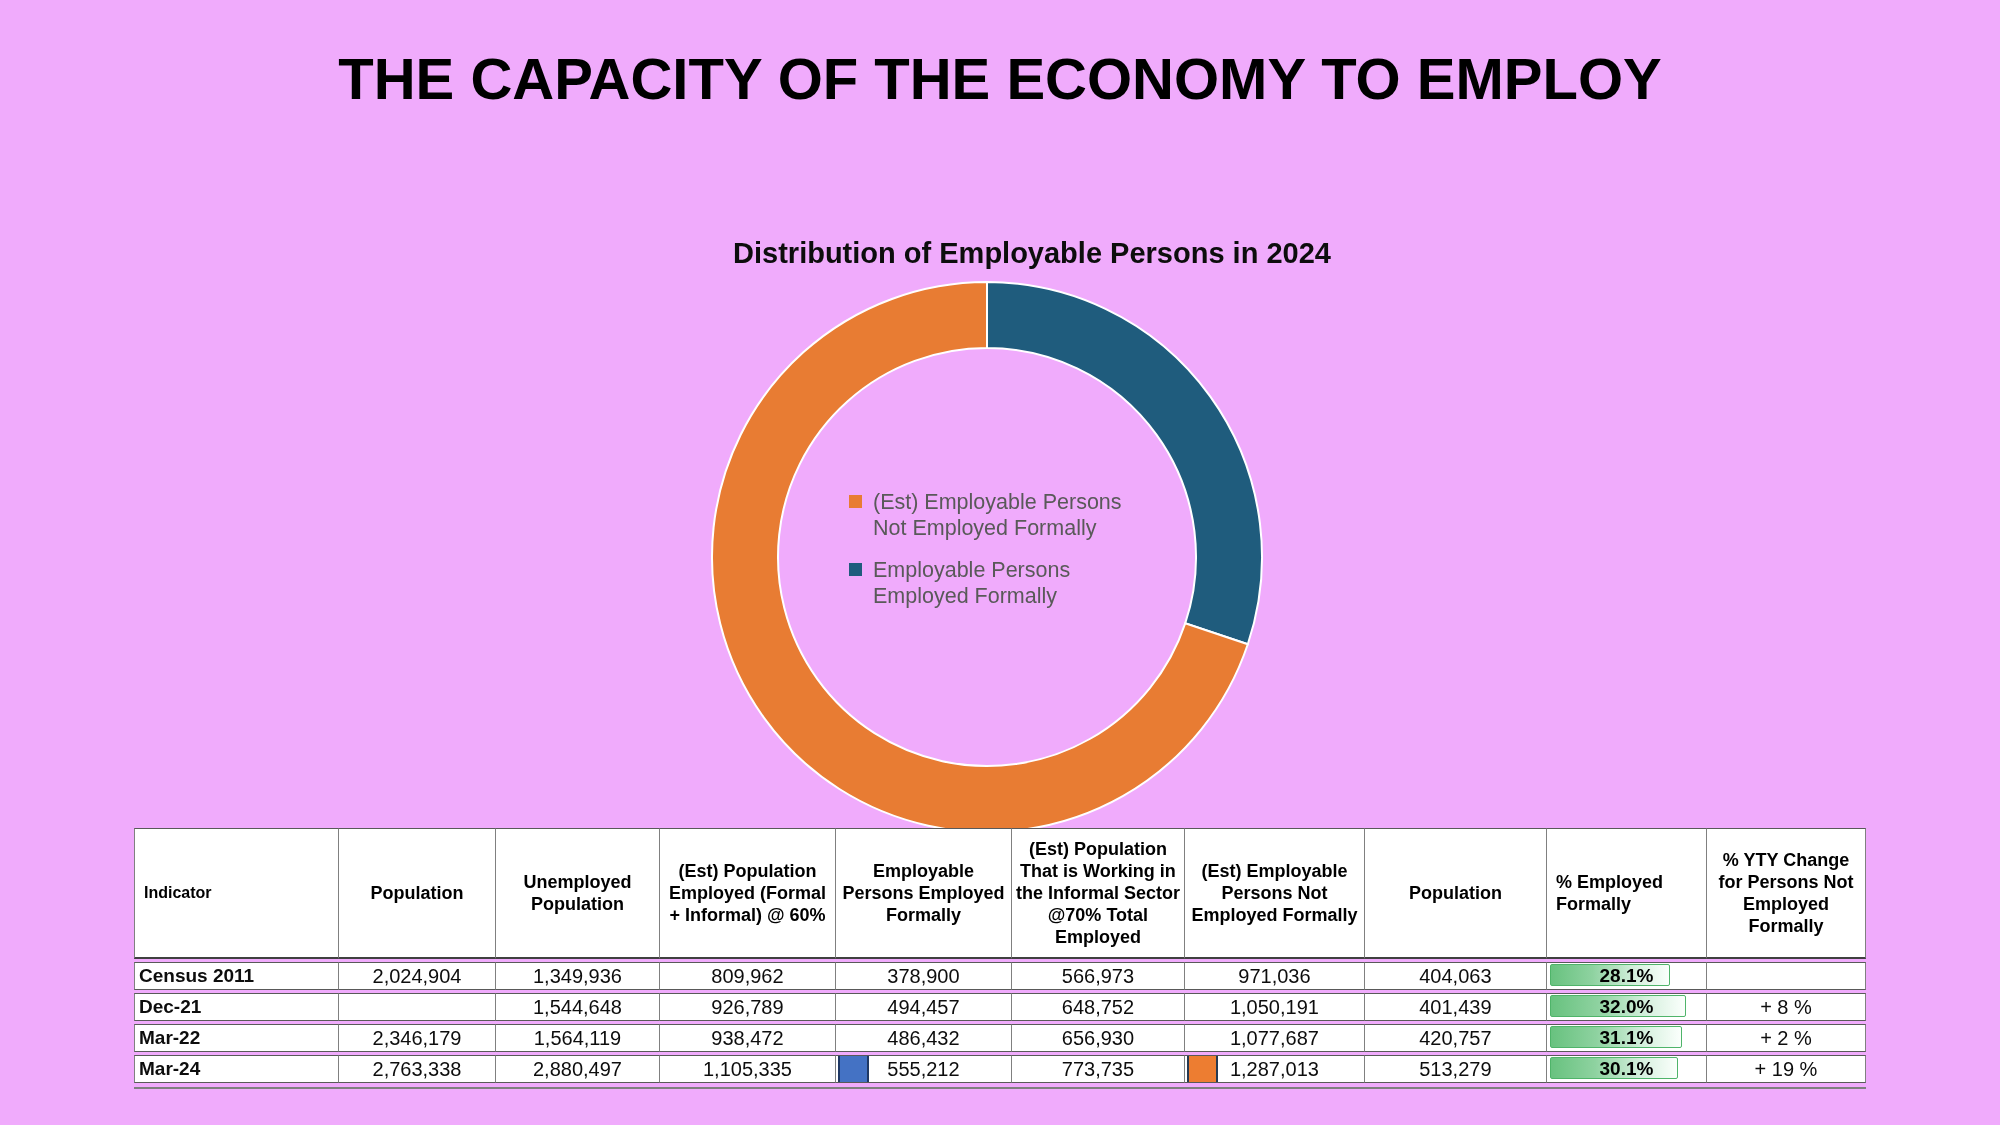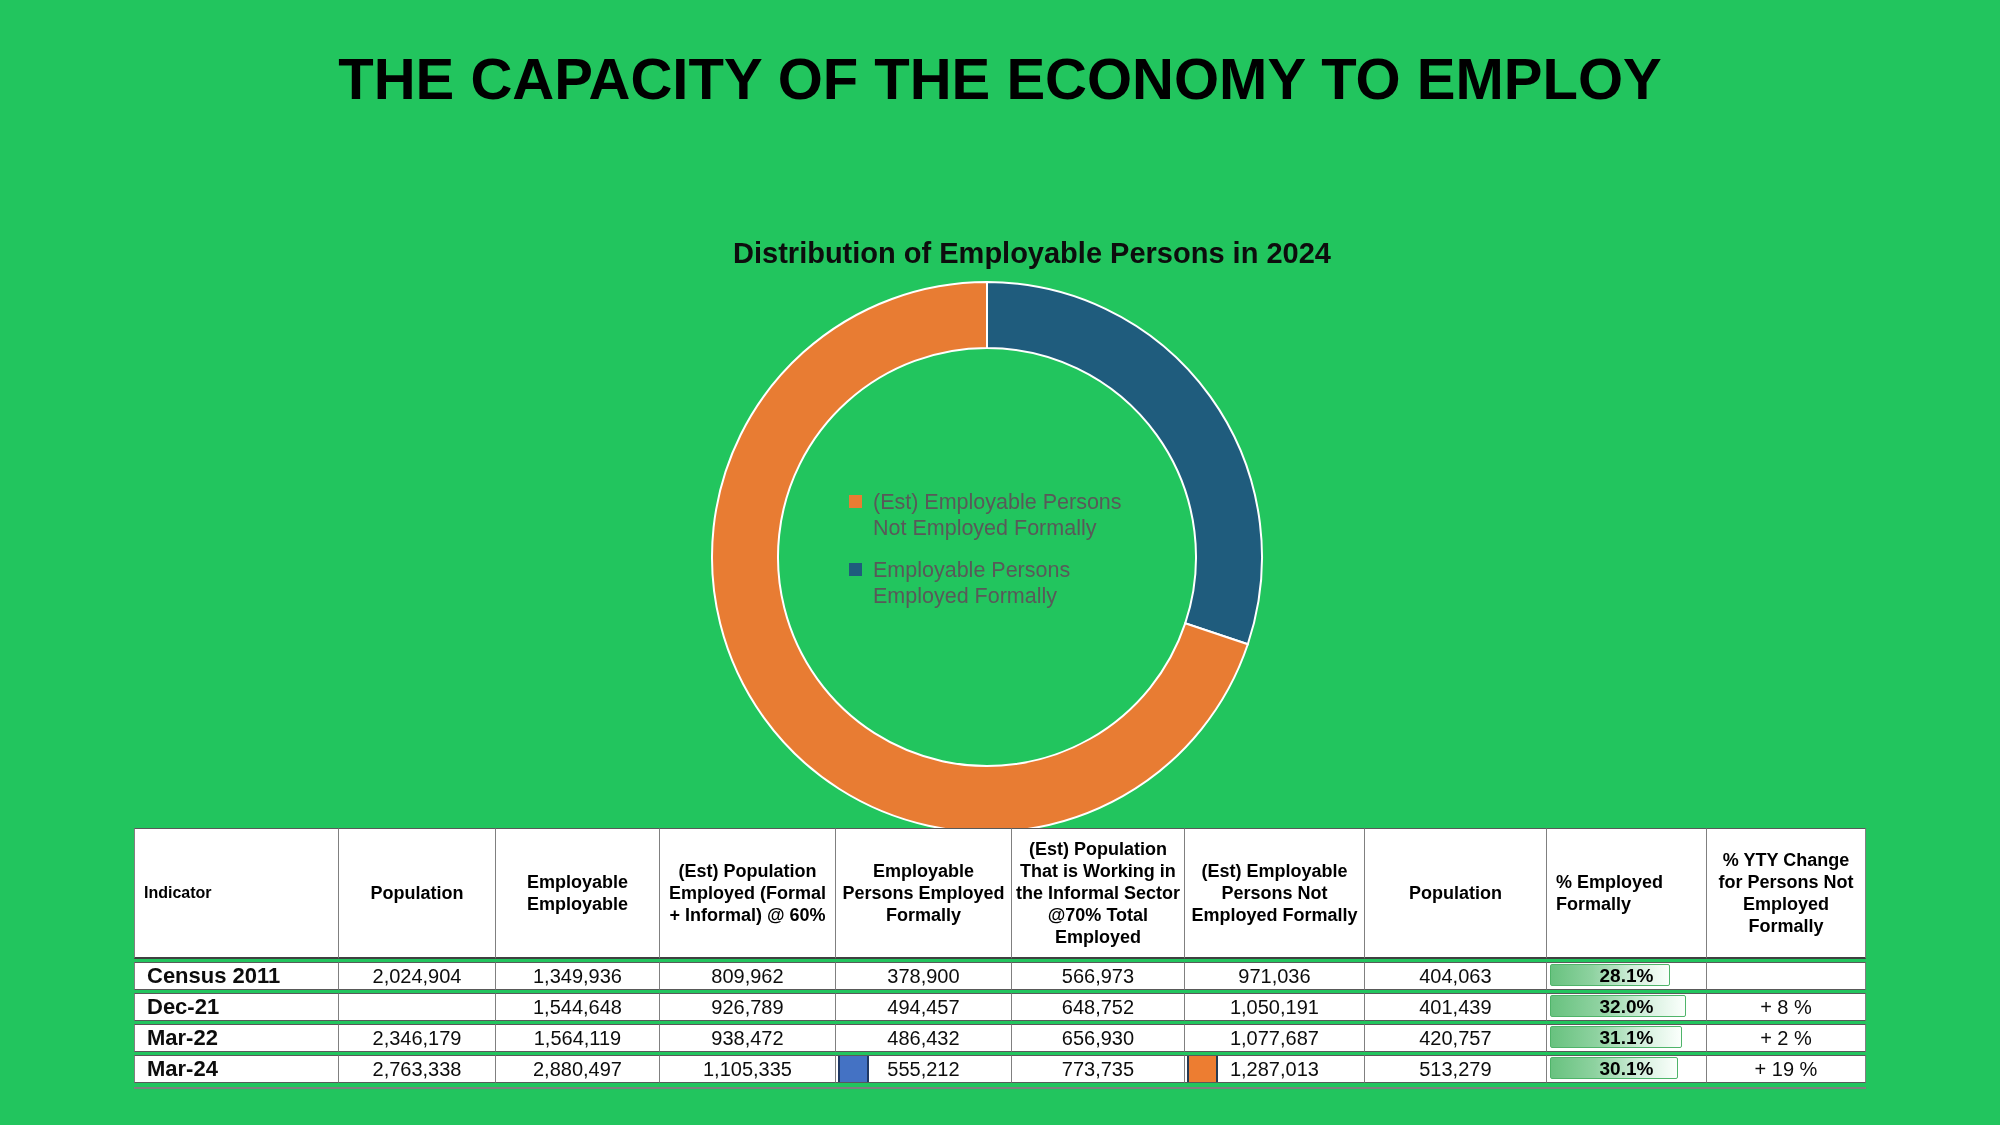--- a/index.html
+++ b/index.html
@@ -1,17 +1,17 @@
 <!DOCTYPE html>
 <html><head>
 <meta charset="utf-8">
 <style>
   html,body { margin:0; padding:0; background:#fff; }
   .canvas {
-    position:relative; width:2000px; height:1125px; background:#22c55e;
+    position:relative; width:2000px; height:1125px; background:#f0abfc;
     font-family:"Liberation Sans","DejaVu Sans",sans-serif; overflow:hidden;
   }
   .main-title {
     position:absolute; top:48px; left:0; width:100%; text-align:center;
     font-weight:700; font-size:58px; line-height:61px; color:#000;
   }
   .chart-title {
     position:absolute; top:237px; left:687px; width:690px; text-align:center;
     font-size:29px; font-weight:700; color:#0d0d0d; z-index:1;
   }
@@ -28,21 +28,21 @@
     border-right:1px solid #808080; padding:0 4px; overflow:hidden;
   }
   th:first-child, td:first-child { border-left:1px solid #808080; }
   th {
     height:128px; font-size:18px; font-weight:700; vertical-align:middle;
     text-align:center; line-height:22px; color:#000; border-bottom:2px solid #404040;
   }
   th.left { text-align:left; padding-left:9px; }
   th.indicator { font-weight:700; font-size:16px; }
   td { height:26px; font-size:20px; text-align:center; vertical-align:middle; white-space:nowrap; color:#0d0d0d; }
-  td.row-label { font-weight:700; font-size:22px; text-align:left; padding-left:12px; }
+  td.row-label { font-weight:700; font-size:19px; text-align:left; padding-left:4px; }
   td.marker-cell { position:relative; }
   .marker { position:absolute; left:2px; top:-6px; width:31px; height:36px; border-width:2px; border-style:solid; z-index:4; box-sizing:border-box; }
   td.pct-cell { padding:0 2px; }
   .bar { position:relative; height:24px; margin:0 1px; }
   .bar-fill {
     position:absolute; left:0; top:0; height:22px; border:1px solid #4FB46A; border-radius:2px;
     background:linear-gradient(90deg,#68C27F 0%,#8ED2A0 35%,#D6F0DE 72%,#FBFFFC 100%);
     box-sizing:border-box;
   }
   .bar-label {
@@ -95,21 +95,21 @@
           <col style="width:9.99%">
         <col style="width:10.39%">
           <col style="width:10.51%">
           <col style="width:9.24%">
         <col style="width:9.18%">
       </colgroup>
       <thead>
           <tr id="header-row">
             <th class="indicator left">Indicator</th>
             <th>Population</th>
-            <th>Employable Employable</th>
+            <th>Unemployed Population</th>
             <th>(Est) Population Employed (Formal + Informal) @ 60%</th>
             <th>Employable Persons Employed Formally</th>
             <th>(Est) Population That is Working in the Informal Sector @70% Total Employed</th>
             <th>(Est) Employable Persons Not Employed Formally</th>
             <th>Population</th>
             <th class="left">% Employed Formally</th>
             <th>% YTY Change for Persons Not Employed Formally</th>
           </tr>
         </thead>
       <tbody id="table-body">

